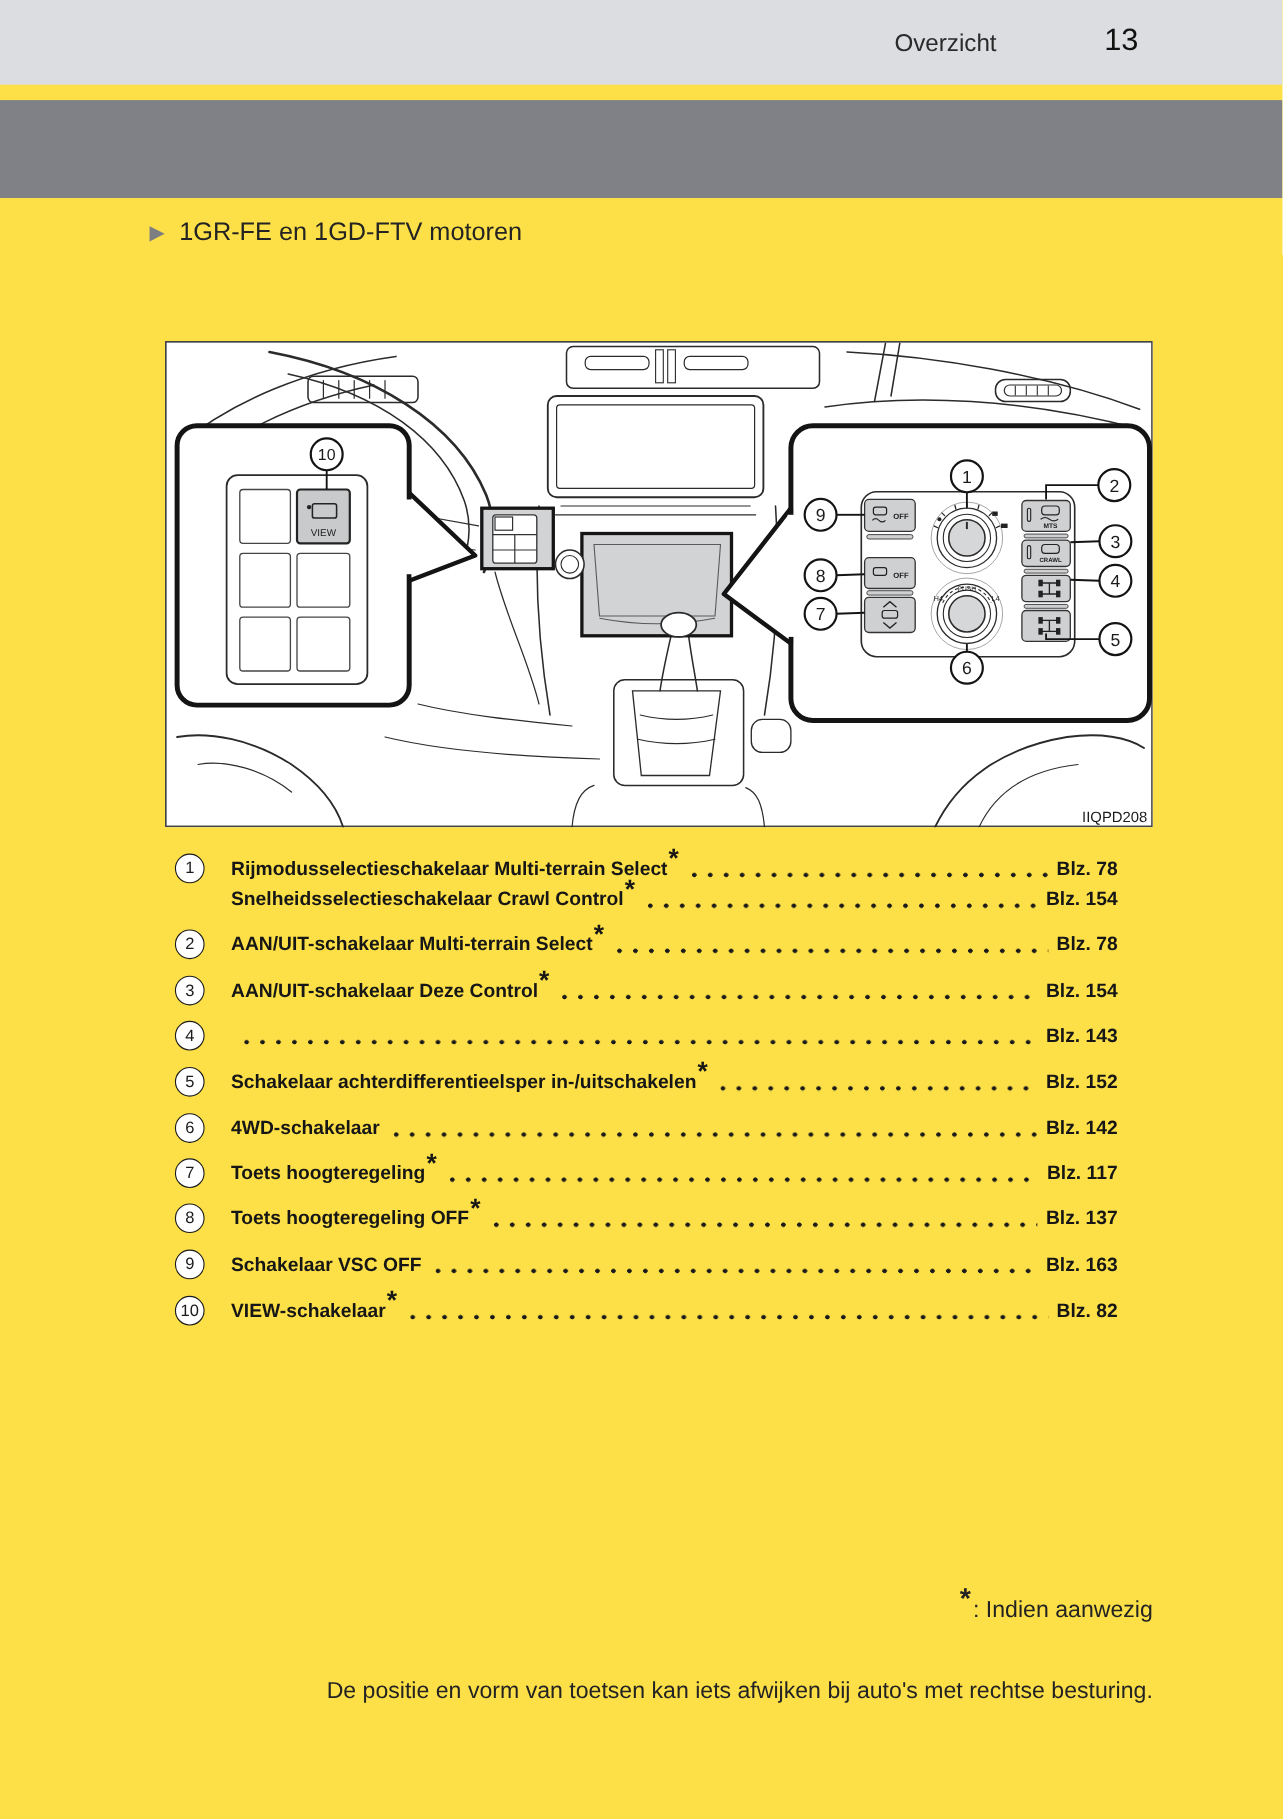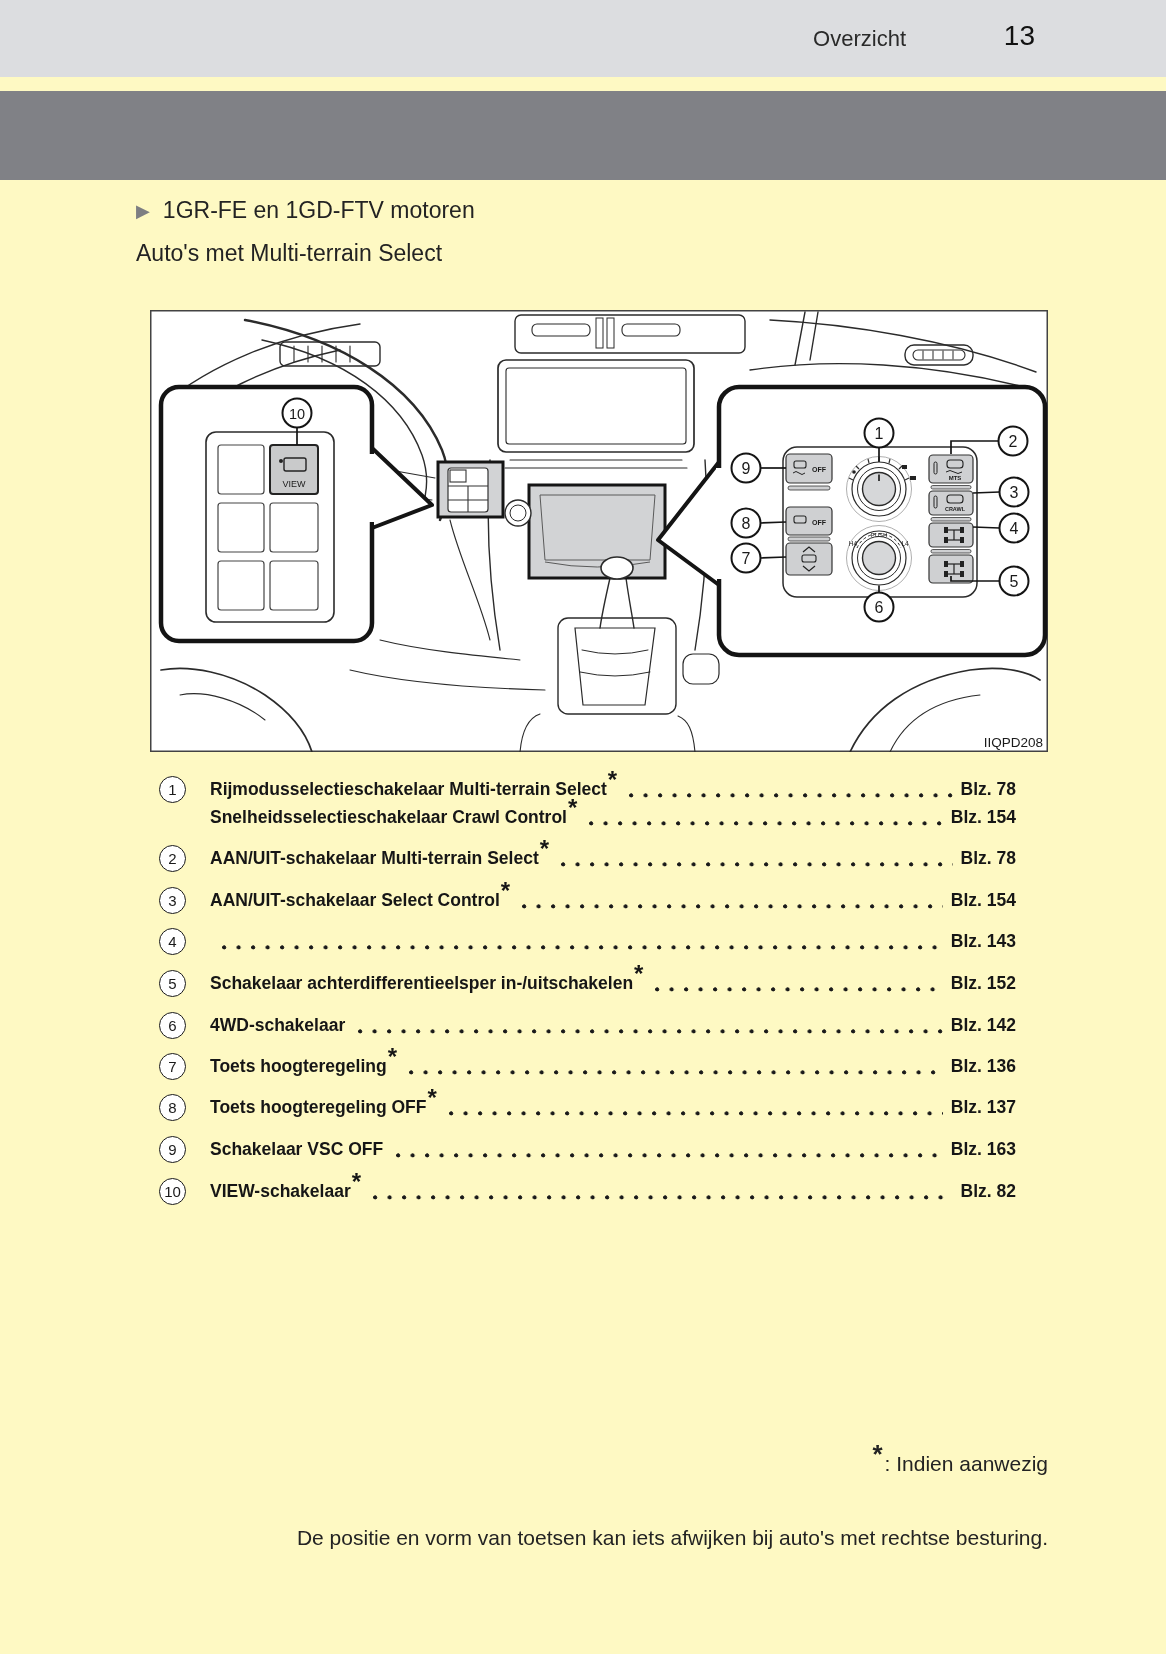--- a/index.html
+++ b/index.html
@@ -1,16 +1,16 @@
 <!DOCTYPE html>
 <html><head>
 <meta charset="utf-8">
 <style>
   html,body{margin:0;padding:0;background:#ffffff;}
-  .page{position:relative;width:1166px;height:1654px;background:#fef9c3;overflow:hidden;
+  .page{position:relative;width:1166px;height:1654px;background:#fde047;overflow:hidden;
         font-family:"Liberation Sans",sans-serif;color:#1a1a1a;}
   .topbar{position:absolute;left:0;top:0;width:1166px;height:77px;background:#dcdde0;}
   .topbar .section{position:absolute;right:260px;top:26px;font-size:22px;color:#2a2a2a;}
   .topbar .pagenum{position:absolute;right:131px;top:20px;font-size:28px;font-weight:400;color:#111;}
   .banner{position:absolute;left:0;top:91px;width:1166px;height:89px;background:#808186;}
   .engines{position:absolute;left:136px;top:197px;font-size:23px;color:#232323;display:flex;align-items:center;}
   .engines .tri{color:#7d7e82;font-size:18px;margin-right:13px;line-height:1;}
   .variant{position:absolute;left:136px;top:240px;font-size:23px;color:#232323;}
   .figure{position:absolute;left:150px;top:310px;width:898px;height:442px;background:#fff;}
   .row{position:absolute;left:150px;width:866px;height:28px;display:flex;align-items:center;}
@@ -37,21 +37,20 @@
     <span class="section">Overzicht</span>
     <span class="pagenum">13</span>
   </header>
 
   <div class="banner"></div>
 
   <div class="engines">
     <span class="tri">▶</span>
     <span>1GR-FE en 1GD-FTV motoren</span>
   </div>
-  <div class="variant">Auto's met Multi-terrain Select</div>
 
   <div class="figure">
     <svg width="898" height="442" viewBox="0 0 898 442">
 
       <rect x="0.75" y="0.75" width="896.5" height="440.5" fill="#fff" stroke="#434343" stroke-width="1.5"></rect>
       <g stroke="#2b2b2b" stroke-width="1.4" fill="none" stroke-linecap="round">
 
         <path d="M12,95 C60,55 130,25 210,14"></path>
         <path d="M12,130 C55,85 120,55 190,40"></path>
         <path d="M620,10 C700,14 800,30 886,62"></path>
@@ -300,21 +299,21 @@
         <span class="cnum">2</span>
       </span>
     <span class="lbl"><span>AAN/UIT-schakelaar Multi-terrain Select</span><span class="star">*</span></span>
     <span class="leader"></span>
     <span class="pref">Blz. 78</span>
   </div>
   <div class="row" style="top:886px">
     <span class="numcol">
         <span class="cnum">3</span>
       </span>
-    <span class="lbl"><span>AAN/UIT-schakelaar Select Control</span><span class="star">*</span></span>
+    <span class="lbl"><span>AAN/UIT-schakelaar Deze Control</span><span class="star">*</span></span>
     <span class="leader"></span>
     <span class="pref">Blz. 154</span>
   </div>
   <div class="row" style="top:927px">
     <span class="numcol">
         <span class="cnum">4</span>
       </span>
     <span class="leader"></span>
     <span class="pref">Blz. 143</span>
   </div>
@@ -333,21 +332,21 @@
     <span class="lbl"><span>4WD-schakelaar</span><span class="star"></span></span>
     <span class="leader"></span>
     <span class="pref">Blz. 142</span>
   </div>
   <div class="row" style="top:1052px">
     <span class="numcol">
         <span class="cnum">7</span>
       </span>
     <span class="lbl"><span>Toets hoogteregeling</span><span class="star">*</span></span>
     <span class="leader"></span>
-    <span class="pref">Blz. 136</span>
+    <span class="pref">Blz. 117</span>
   </div>
   <div class="row" style="top:1093px">
     <span class="numcol">
         <span class="cnum">8</span>
       </span>
     <span class="lbl"><span>Toets hoogteregeling OFF</span><span class="star">*</span></span>
     <span class="leader"></span>
     <span class="pref">Blz. 137</span>
   </div>
   <div class="row" style="top:1135px">

